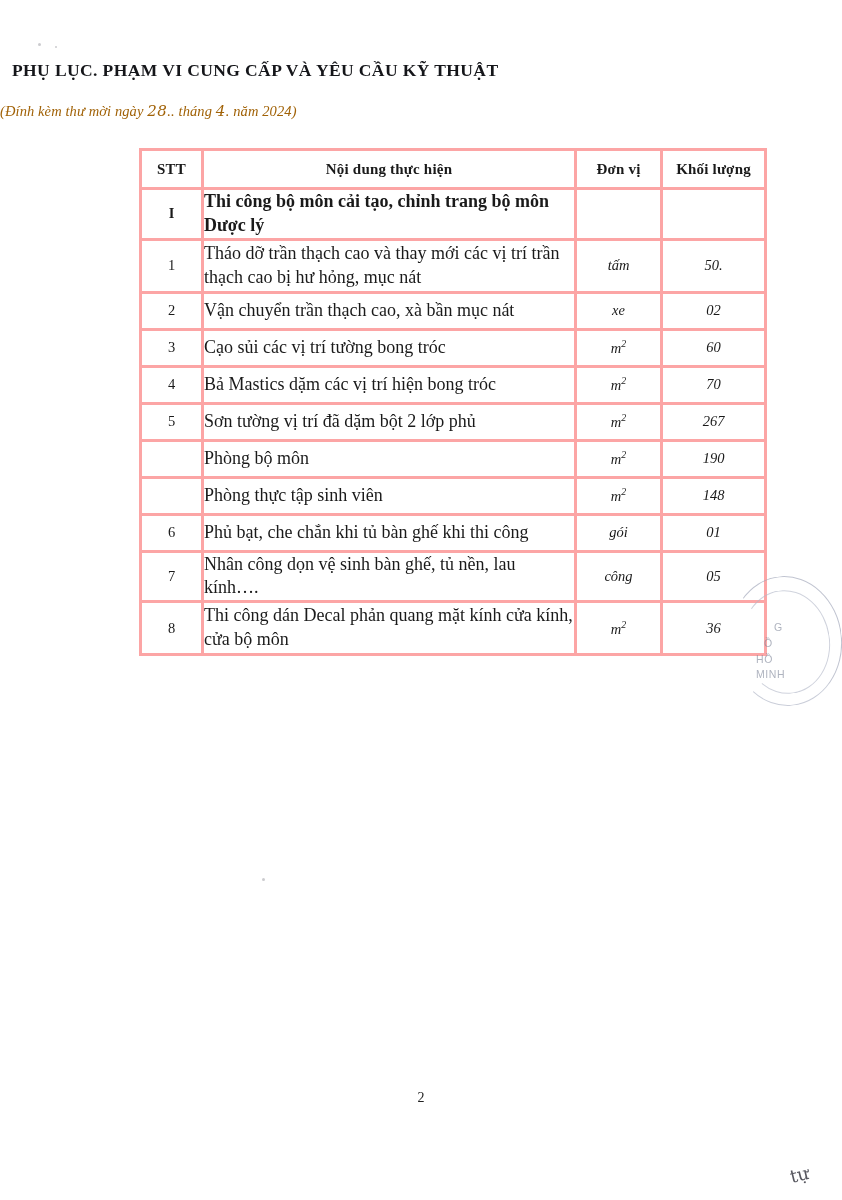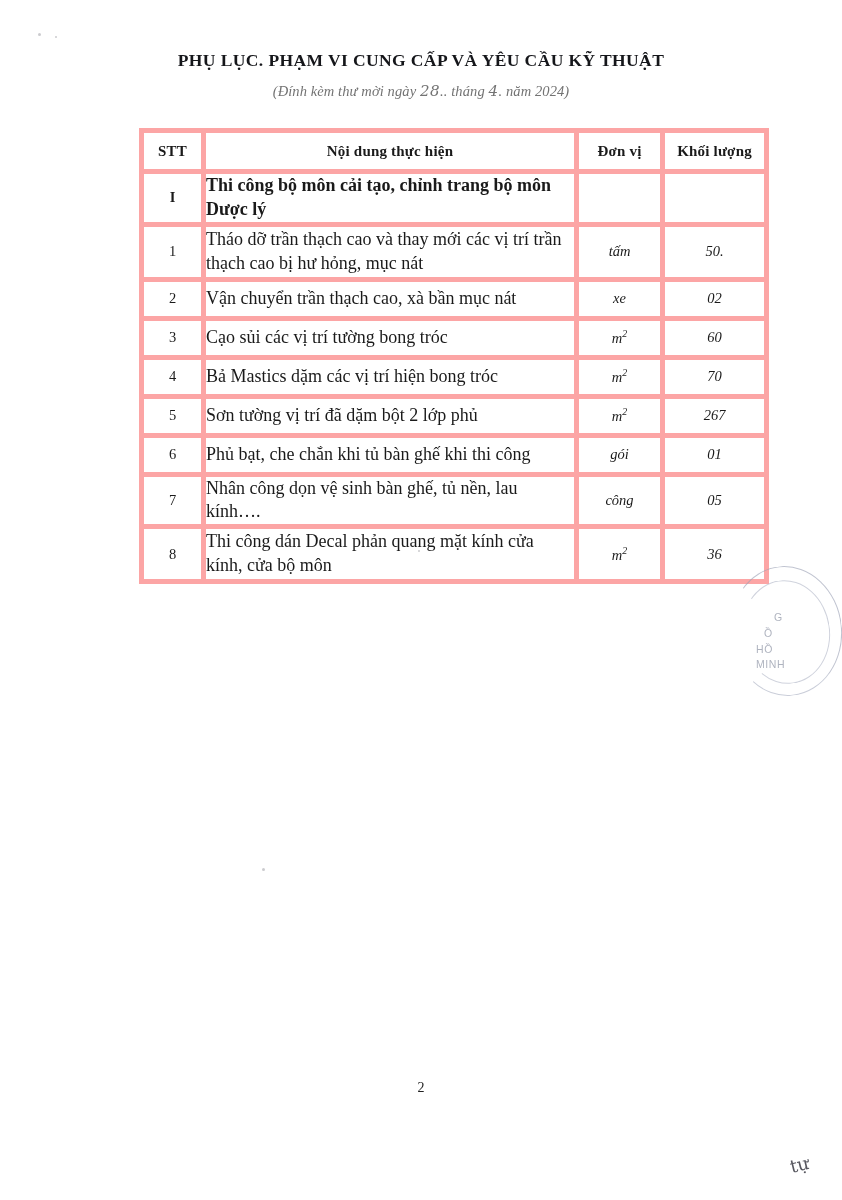--- a/index.html
+++ b/index.html
@@ -25,53 +25,51 @@
 
   
   .speck {
     position: absolute;
     background: #b9b9bd;
     border-radius: 50%;
     opacity: .75;
   }
 
   .doc-title {
-    text-align: center;
     font-weight: bold;
     font-size: 17.5px;
     letter-spacing: .4px;
-    margin: 2px;
+    margin: 12px;
     padding-top: 48px;
     color: #15161a;
   }
 
   .doc-subtitle {
-    text-align: center;
     font-style: italic;
     font-size: 14.5px;
     margin: 0;
     padding-top: 9px;
-    color: #737373;
+    color: #a16207;
     letter-spacing: .1px;
   }
   .doc-subtitle .hand {
     font-family: "DejaVu Serif", serif;
     font-style: italic;
     font-size: 15px;
     letter-spacing: .5px;
   }
 
   table.spec {
     border-collapse: collapse;
     margin: 28px 0 0 139px;
     width: 625px;
     table-layout: fixed;
   }
   table.spec th, table.spec td {
-    border: 5px solid #fca5a5;
+    border: 3px solid #fca5a5;
     padding: 0;
     vertical-align: middle;
   }
 
   .col-stt   { width: 62px; }
   .col-noidung { width: 373px; }
   .col-donvi { width: 86px; }
   .col-klg   { width: 104px; }
 
   thead th {
@@ -237,20 +235,32 @@
           <td class="c-donvi"><span>m</span><sup>2</sup></td>
           <td class="c-klg">70</td>
         </tr>
         <tr class="">
           <td class="c-stt">5</td>
           <td class="c-noidung">Sơn tường vị trí đã dặm bột 2 lớp phủ</td>
           <td class="c-donvi"><span>m</span><sup>2</sup></td>
           <td class="c-klg">267</td>
         </tr>
         <tr class="">
+          <td class="c-stt"></td>
+          <td class="c-noidung">Phòng bộ môn</td>
+          <td class="c-donvi"><span>m</span><sup>2</sup></td>
+          <td class="c-klg">190</td>
+        </tr>
+        <tr class="">
+          <td class="c-stt"></td>
+          <td class="c-noidung">Phòng thực tập sinh viên</td>
+          <td class="c-donvi"><span>m</span><sup>2</sup></td>
+          <td class="c-klg">148</td>
+        </tr>
+        <tr class="">
           <td class="c-stt">6</td>
           <td class="c-noidung">Phủ bạt, che chắn khi tủ bàn ghế khi thi công</td>
           <td class="c-donvi"><span>gói</span></td>
           <td class="c-klg">01</td>
         </tr>
         <tr class="">
           <td class="c-stt">7</td>
           <td class="c-noidung">Nhân công dọn vệ sinh bàn ghế, tủ nền, lau kính….</td>
           <td class="c-donvi"><span>công</span></td>
           <td class="c-klg">05</td>

